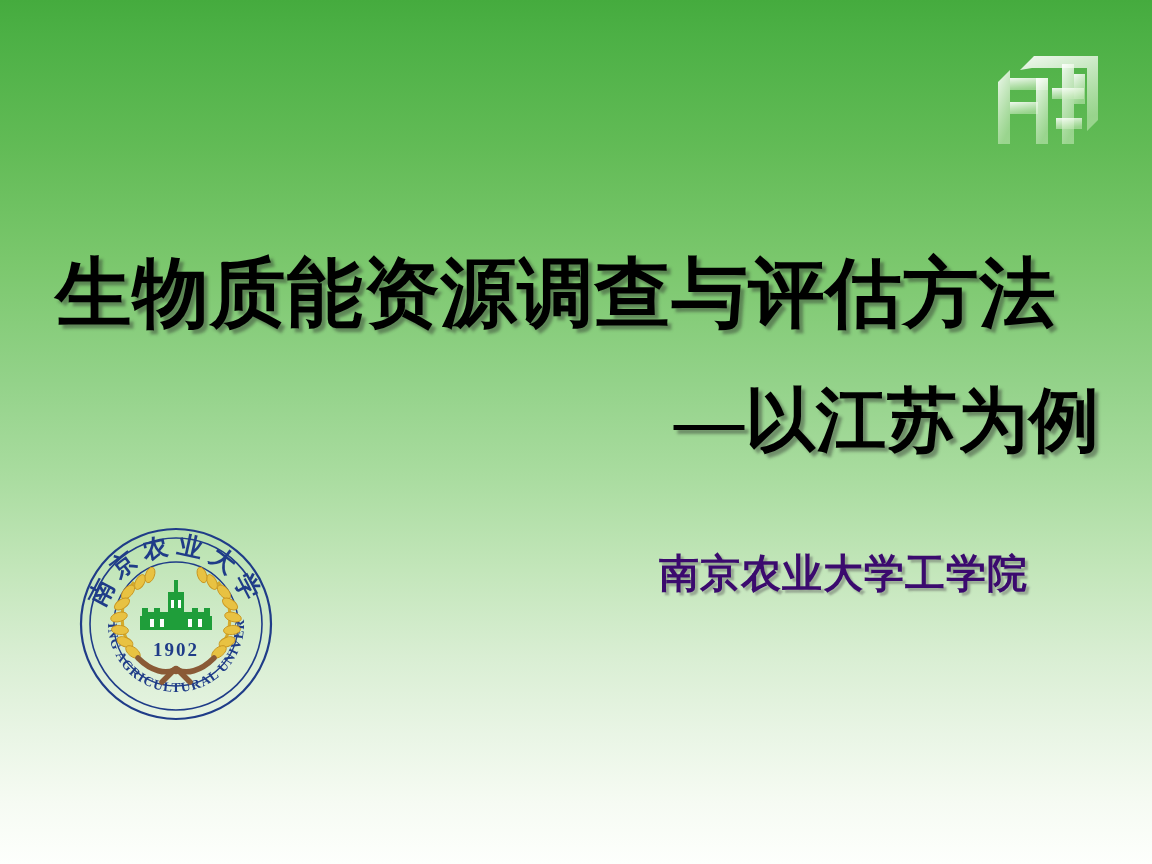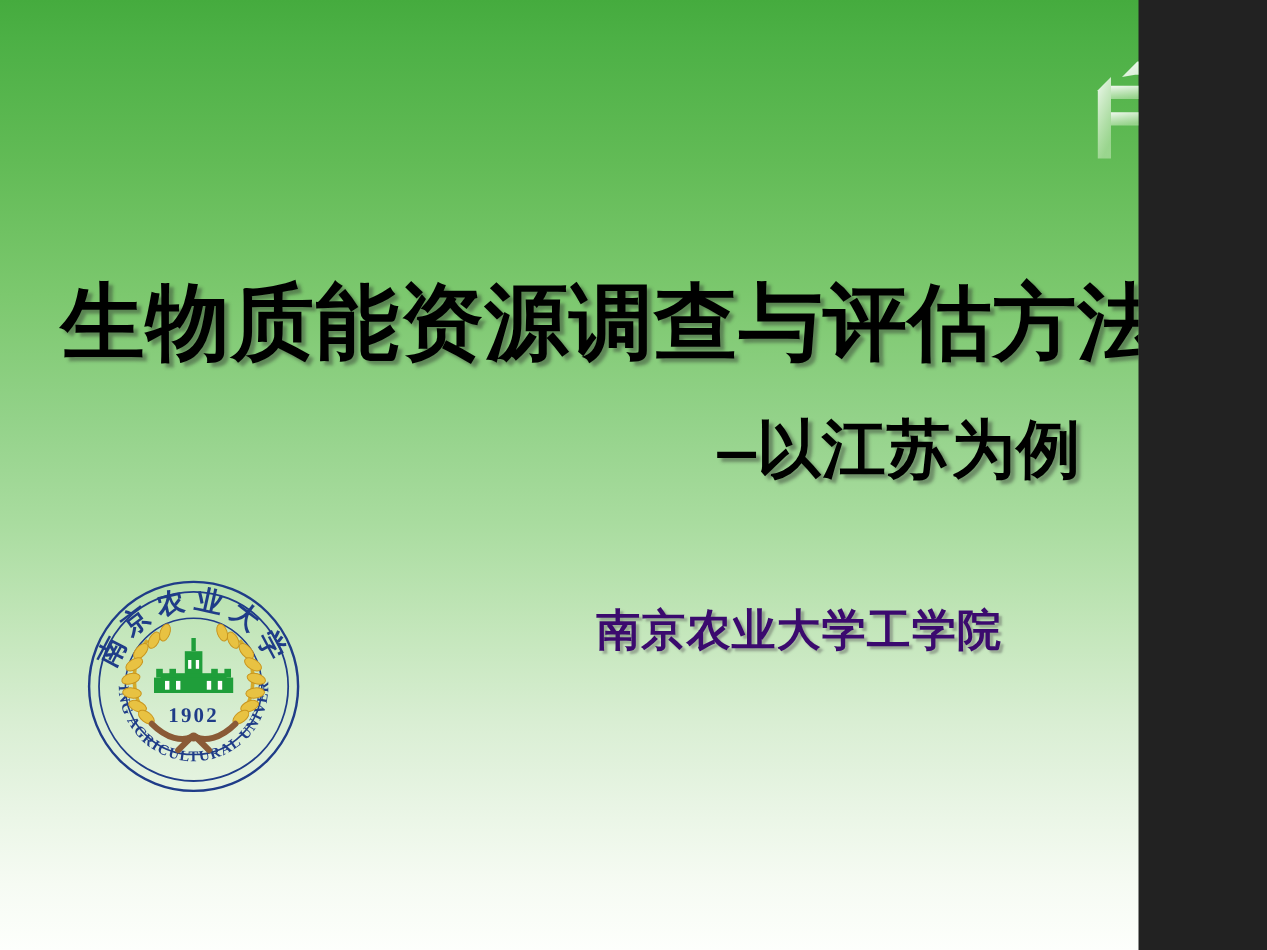--- a/index.html
+++ b/index.html
@@ -7,21 +7,21 @@
     margin: 0;
     padding: 0;
     background: #222;
   }
   body {
     font-family: "Liberation Sans", "DejaVu Sans", sans-serif;
   }
 
   .slide {
     position: relative;
-    width: 1035px;
+    width: 1152px;
     height: 864px;
     overflow: hidden;
     background: linear-gradient(to bottom,
       #45ab3e 0%,
       #4cb045 4%,
       #62bb56 17%,
       #7cc86e 31%,
       #93d289 44%,
       #a9dc9f 55%,
       #c3e6ba 66%,
@@ -63,40 +63,40 @@
   }
 
   .subtitle-block {
     position: absolute;
     right: 52px;
     top: 382px;
     text-align: right;
   }
   .subtitle {
     margin: 0;
-    font-family: Liberation Mono, monospace;
-    font-size: 58px;
+    font-family: Liberation Serif, serif;
+    font-size: 70px;
     font-weight: bold;
     line-height: 1.1;
     letter-spacing: 1px;
     color: #000000;
     text-shadow: 4px 4px 3px rgba(40, 40, 40, 0.42);
     white-space: nowrap;
   }
 
   
   .author-block {
     position: absolute;
     right: 124px;
     top: 548px;
     text-align: right;
   }
   .author-line {
     margin: 0 0 6px 0;
-    font-family: Liberation Sans, sans-serif;
+    font-family: Liberation Serif, serif;
     font-size: 40px;
     font-weight: bold;
     line-height: 1.28;
     letter-spacing: 1px;
     color: #3b0a6e;
     text-shadow: 3px 3px 2px rgba(90, 90, 90, 0.45);
     white-space: nowrap;
   }
   .author-line.date {
     font-size: 42px;

